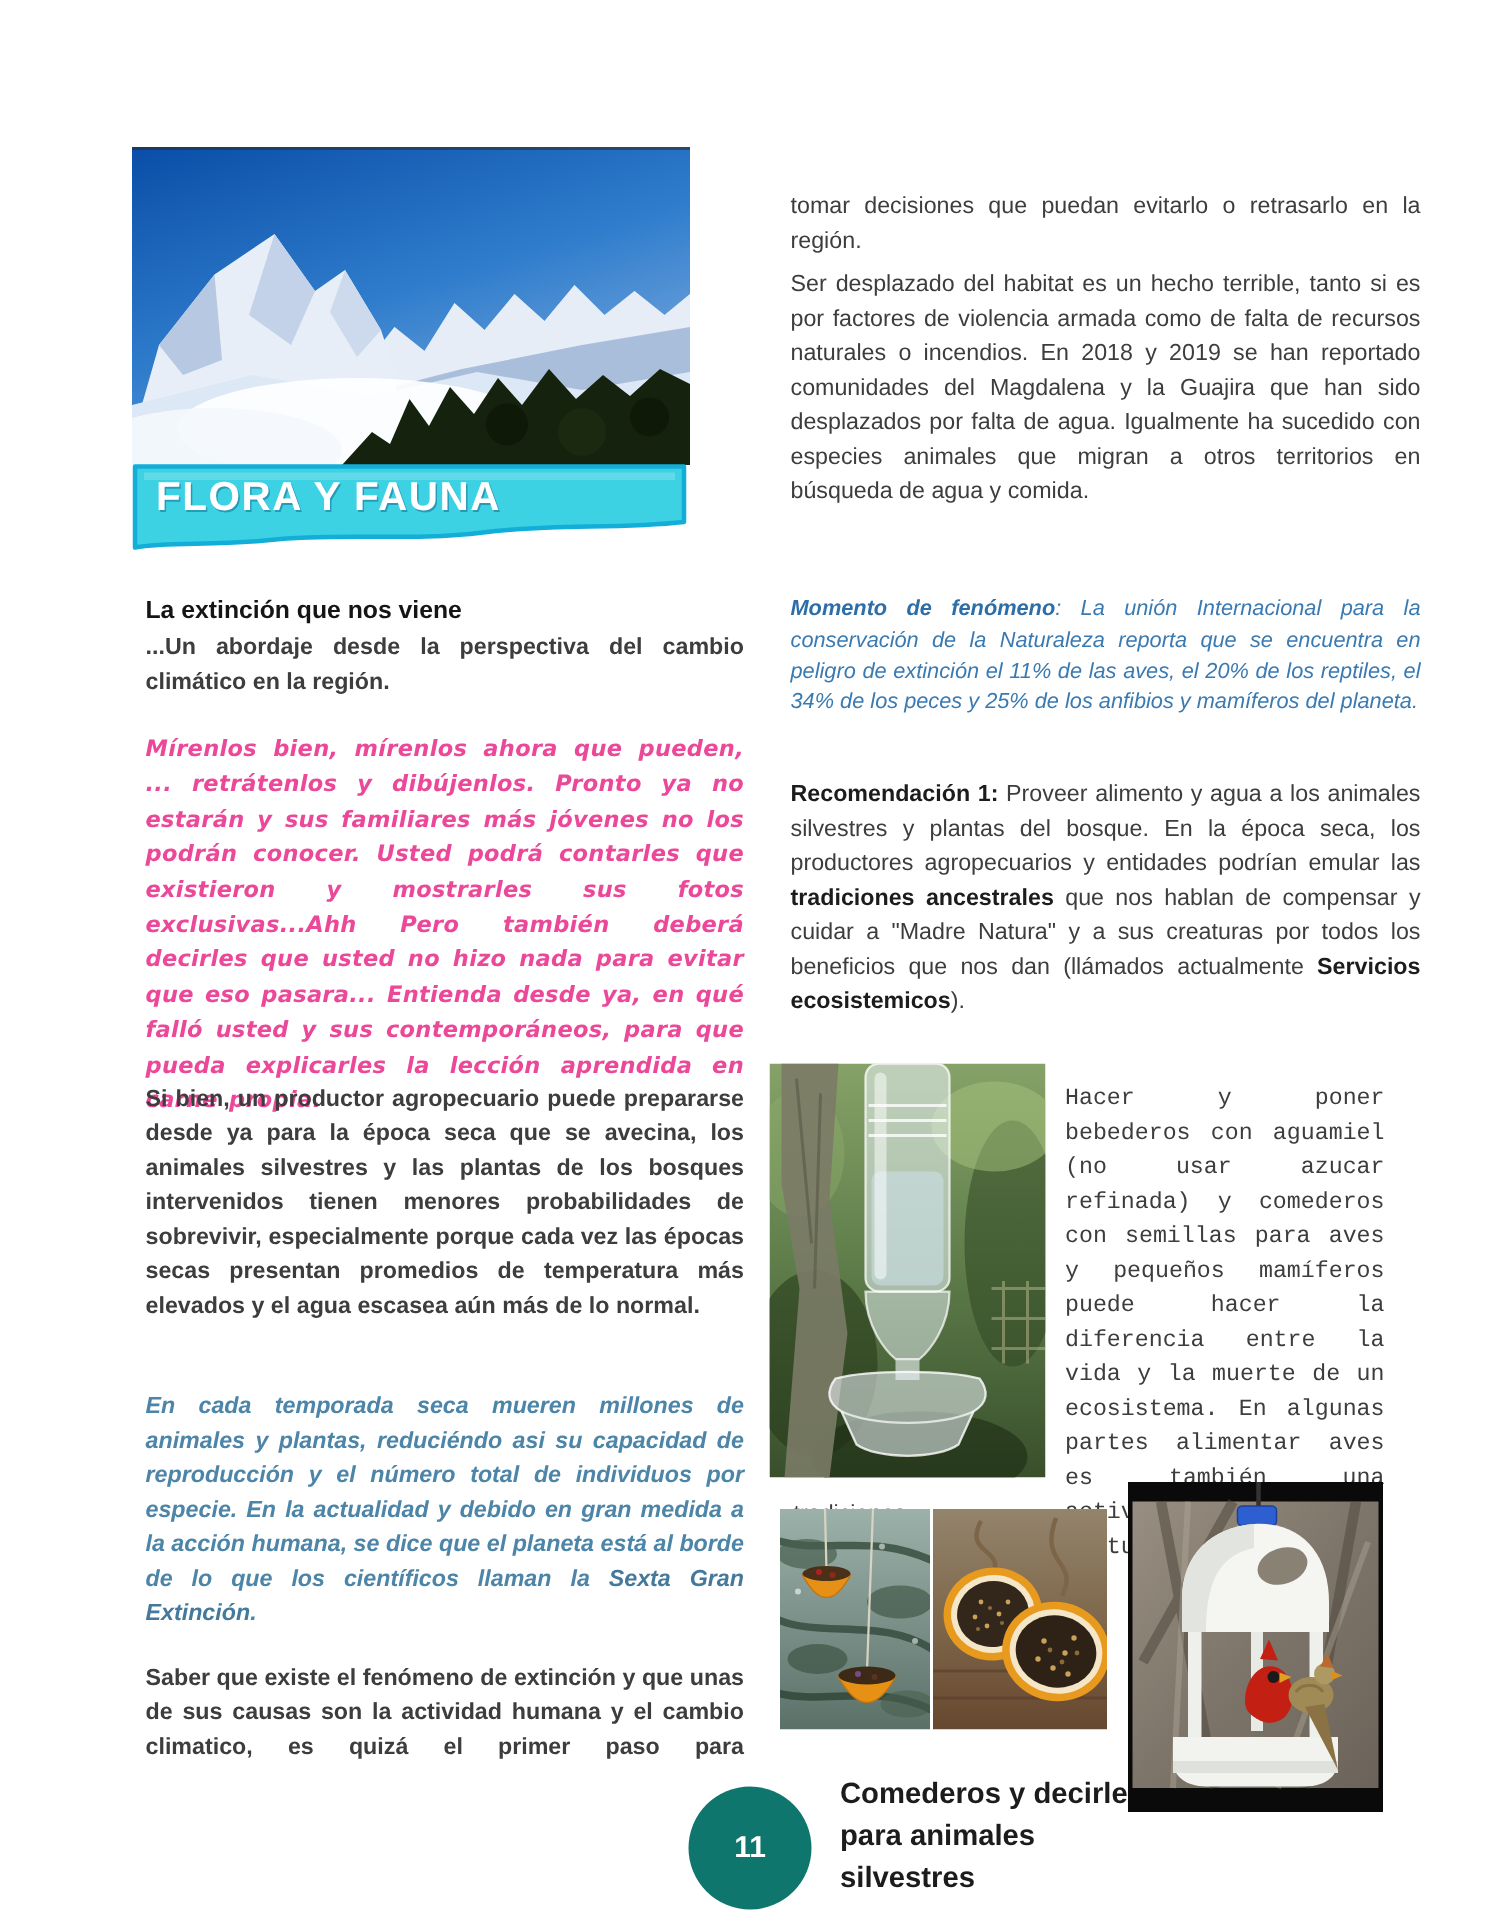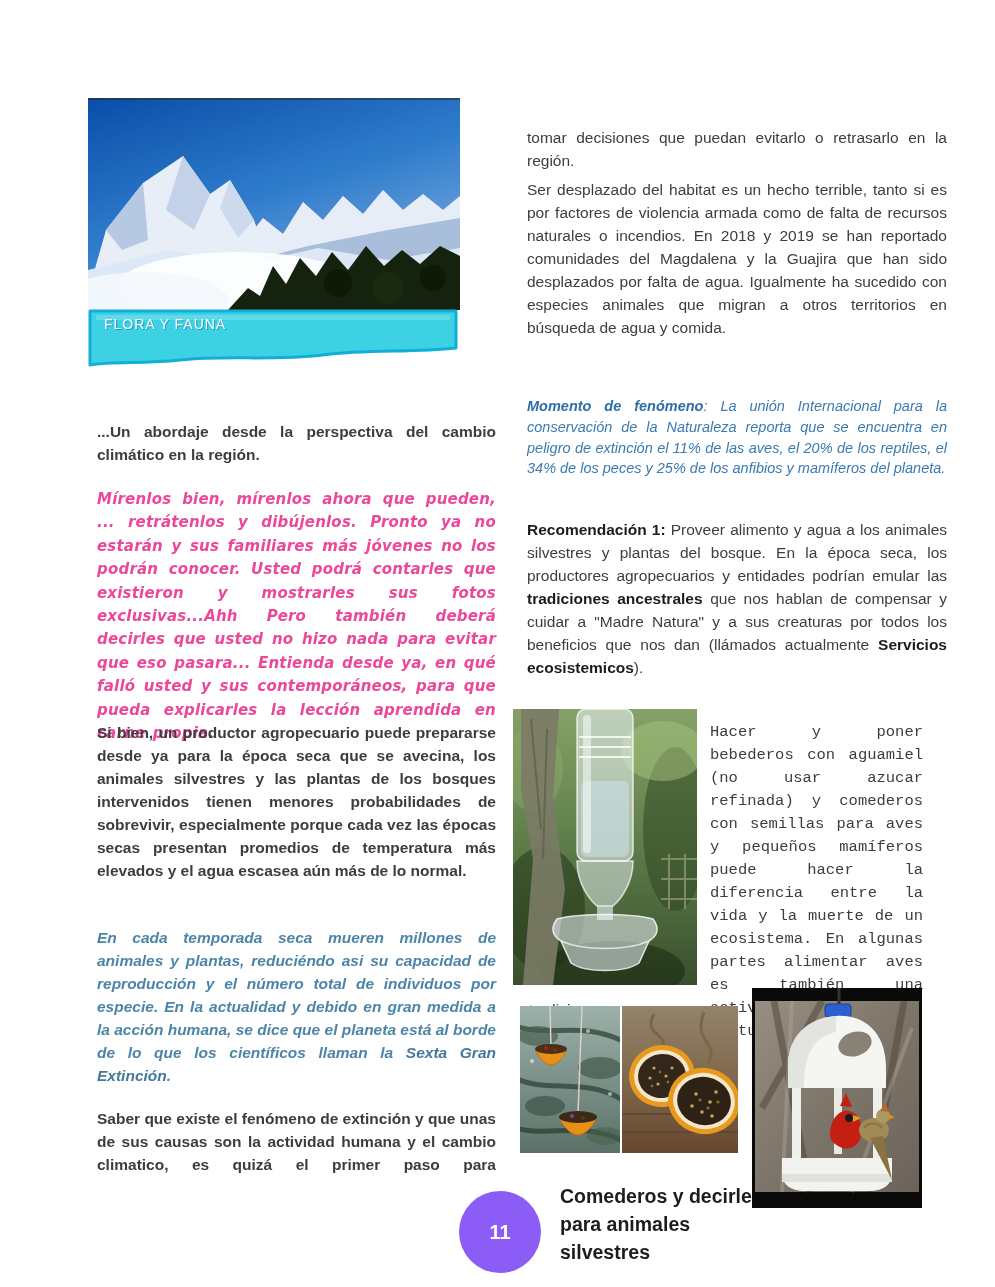--- a/index.html
+++ b/index.html
@@ -17,21 +17,21 @@
   .just-all{text-align:justify;text-align-last:justify;}
   .body-txt{font-size:15.5px;line-height:23px;color:#3d3d3d;}
 
   
   .mountain-photo{left:88px;top:98px;width:372px;height:212px;}
   .mountain-photo svg{display:block;width:100%;height:100%;}
   .banner{left:88px;top:308px;width:370px;height:62px;}
   .banner svg{display:block;width:100%;height:100%;}
   .banner-title{
     position:absolute;left:16px;top:8px;
-    font-size:14px;font-weight:normal;color:#ffffff;
+    font-size:27px;font-weight:bold;color:#ffffff;
     letter-spacing:1px;
     text-shadow:1px 1px 0 rgba(20,110,150,.55);
     white-space:nowrap;
   }
 
   
   .lc{left:85px;width:399px;font-weight:bold;}
   .heading{top:386px;font-size:16.5px;font-weight:bold;color:#151515;}
   .subheading{top:408px;}
   .handwritten{
@@ -82,21 +82,21 @@
     font-size:19.5px;line-height:28px;
     font-weight:700;color:#1c1c1c;
   }
 
   .jug-photo{left:752px;top:988px;width:170px;height:220px;}
   .jug-photo svg{display:block;width:100%;height:100%;}
 
   .page-badge{
     left:459px;top:1191px;width:82px;height:82px;
     border-radius:50%;
-    background:#8b5cf6;
+    background:#0f766e;
     display:flex;align-items:center;justify-content:center;
     color:#ffffff;font-size:20px;font-weight:bold;
   }
 </style>
 </head>
 <body>
 
 <div class="page">
 
   <div class="abs mountain-photo">
@@ -131,20 +131,21 @@
   </div>
 
   <div class="abs banner">
     <svg viewBox="0 0 370 62" preserveAspectRatio="none" aria-hidden="true">
       <path d="M2,3 L368,3 L368,40 C322,45 282,41 234,47 C186,53 138,47 92,52 C56,56 24,53 2,57 Z" fill="#3dd2e3" stroke="#12aed8" stroke-width="3" stroke-linejoin="round"></path>
       <rect x="8" y="7" width="354" height="5" fill="#ffffff" opacity="0.18"></rect>
     </svg>
     <span class="banner-title">FLORA Y FAUNA</span>
   </div>
 
+  <p class="abs lc heading">La extinción que nos viene</p>
   <p class="abs lc subheading body-txt just">...Un abordaje desde la perspectiva del cambio climático en la región.</p>
 
   <p class="abs lc handwritten just">Mírenlos bien, mírenlos ahora que pueden, ... retrátenlos y dibújenlos. Pronto ya no estarán y sus familiares más jóvenes no los podrán conocer. Usted podrá contarles que existieron y mostrarles sus fotos exclusivas...Ahh Pero también deberá decirles que usted no hizo nada para evitar que eso pasara... Entienda desde ya, en qué falló usted y sus contemporáneos, para que pueda explicarles la lección aprendida en carne propia.</p>
 
   <p class="abs lc para-si-bien body-txt just">Si bien, un productor agropecuario puede prepararse desde ya para la época seca que se avecina, los animales silvestres y las plantas de los bosques intervenidos tienen menores probabilidades de sobrevivir, especialmente porque cada vez las épocas secas presentan promedios de temperatura más elevados y el agua escasea aún más de lo normal.</p>
 
   <p class="abs lc para-saber body-txt just-all">Saber que existe el fenómeno de extinción y que unas de sus causas son la actividad humana y el cambio climatico, es quizá el primer paso para</p>
 
   <p class="abs lc para-en-cada just"><span>En cada  temporada seca mueren millones de animales y plantas, reduciéndo asi su capacidad de reproducción y el número total de individuos por especie. En la actualidad y debido en gran medida a la acción humana, se dice que el planeta está al borde de lo que los científicos llaman la </span><b>Sexta Gran Extinción</b><span>.</span></p>
 

